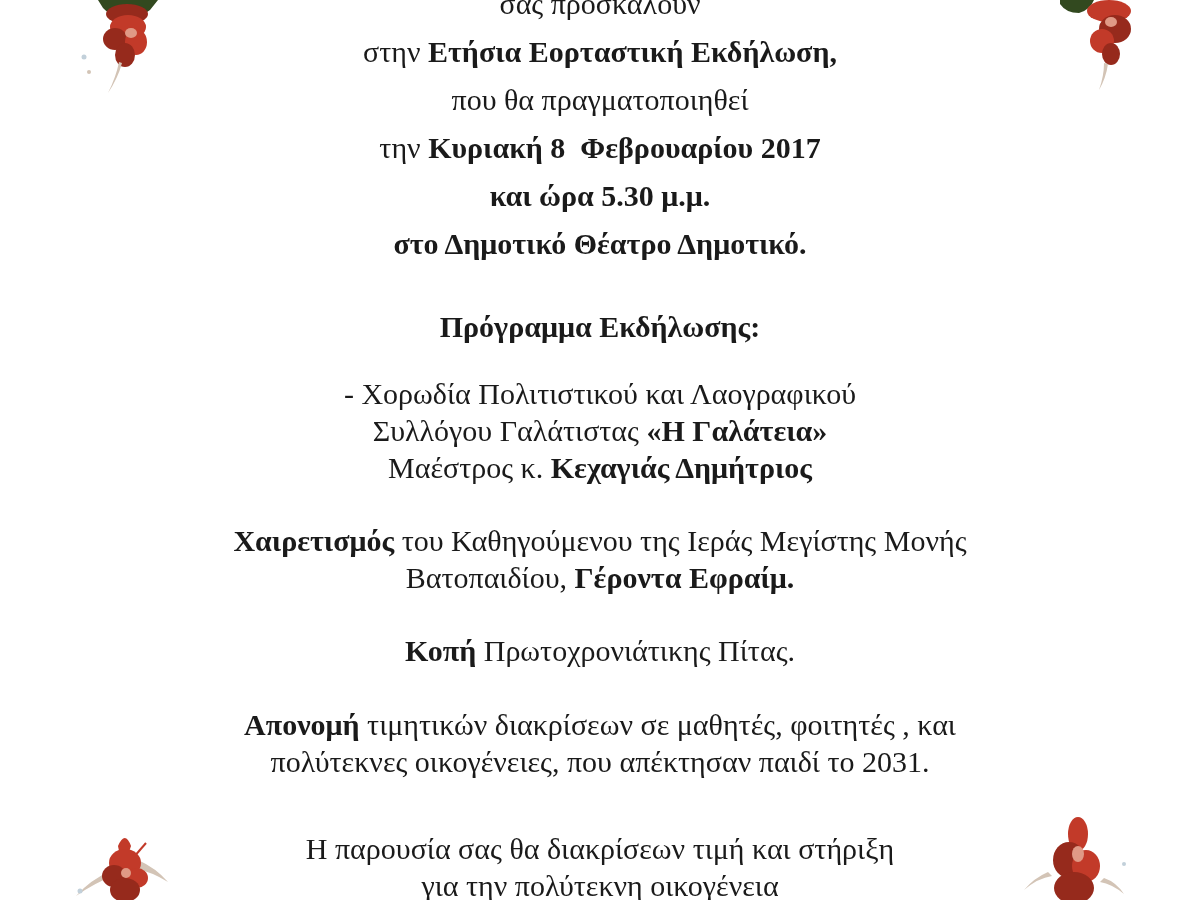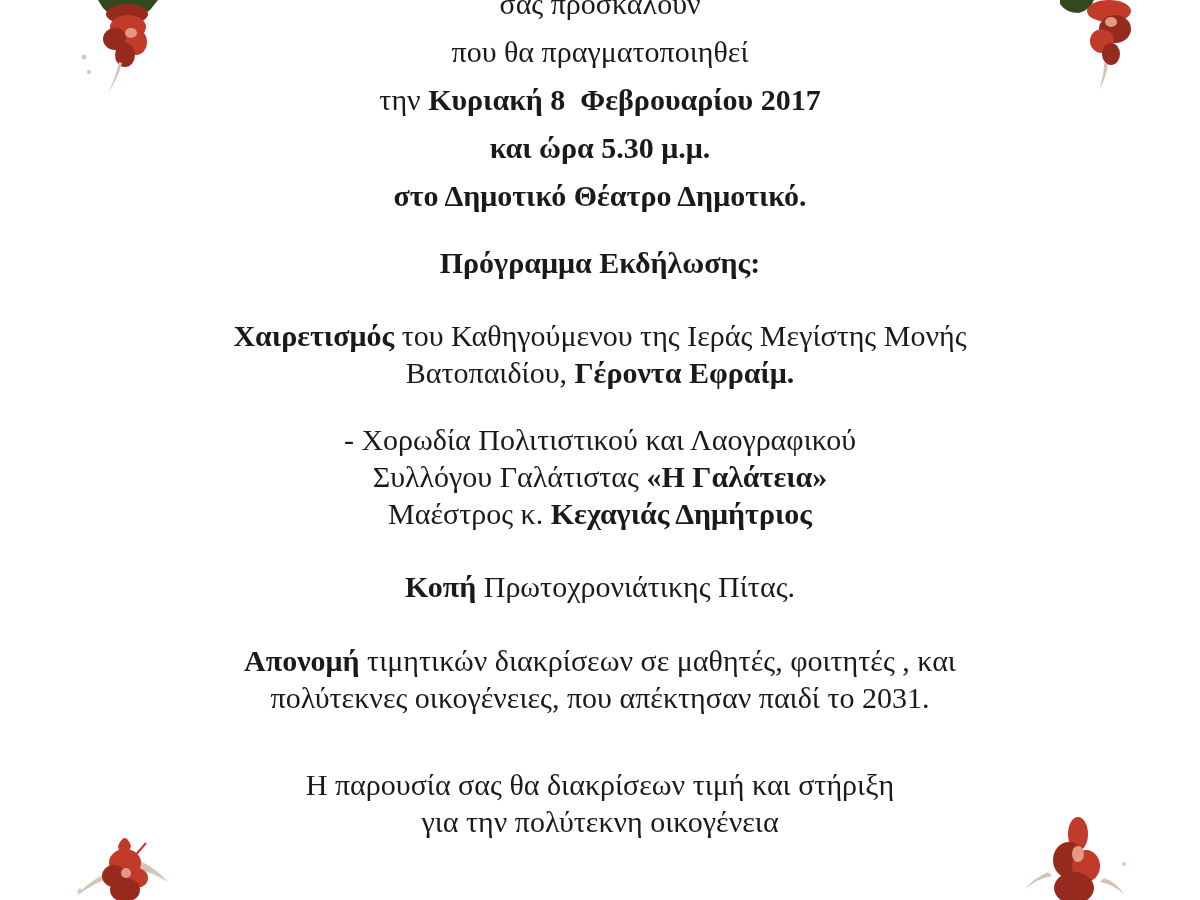--- a/index.html
+++ b/index.html
@@ -26,21 +26,21 @@
     left:0;right:0;top:-20px;
     text-align:center;
     font-size:30px;
   }
   .line{
     line-height:37px;
     white-space:pre-wrap;
   }
   .block-intro .line{line-height:48px;}
   .bold{font-weight:700;}
-  .block-program{margin-top:24px;}
+  .block-program{margin-top:40px;}
   .block-choir{margin-top:30px;}
   .block-greeting{margin-top:36px;}
   .block-pita{margin-top:36px;text-align:center;}
   .block-awards{margin-top:37px;}
   .block-closing{margin-top:50px;}
   .ornament{position:absolute;pointer-events:none;}
   .orn-tl{left:78px;top:0;width:95px;height:100px;}
   .orn-tr{left:1052px;top:0;width:100px;height:95px;}
   .orn-bl{left:70px;top:828px;width:120px;height:72px;}
   .orn-br{left:1012px;top:808px;width:130px;height:92px;}
@@ -100,36 +100,37 @@
     <ellipse cx="66" cy="46" rx="6" ry="8" fill="var(--orn-red-light)"></ellipse>
     <path d="M36 64 Q22 70 12 82 Q26 70 40 68 Z" fill="var(--orn-pale)"></path>
     <path d="M92 70 Q104 74 112 86 Q100 76 88 74 Z" fill="var(--orn-pale)"></path>
     <circle cx="112" cy="56" r="2" fill="var(--orn-speck)"></circle>
   </svg>
 </div>
 
 <div class="invitation">
     <div class="block block-intro">
       <div class="line"><span class="seg">σας προσκαλούν</span></div>
+      <div class="line"><span class="seg">στην </span><span class="seg bold">Ετήσια Εορταστική Εκδήλωση,</span></div>
       <div class="line"><span class="seg">που θα πραγματοποιηθεί</span></div>
       <div class="line"><span class="seg">την </span><span class="seg bold">Κυριακή 8  Φεβρουαρίου 2017</span></div>
       <div class="line"><span class="seg bold">και ώρα 5.30 μ.μ.</span></div>
       <div class="line"><span class="seg bold">στο Δημοτικό Θέατρο Δημοτικό.</span></div>
     </div>
     <div class="block block-program">
       <div class="line"><span class="seg bold">Πρόγραμμα Εκδήλωσης:</span></div>
     </div>
-    <div class="block block-greeting">
-      <div class="line"><span class="seg bold">Χαιρετισμός</span><span class="seg"> του Καθηγούμενου της Ιεράς Μεγίστης Μονής</span></div>
-      <div class="line"><span class="seg">Βατοπαιδίου, </span><span class="seg bold">Γέροντα Εφραίμ.</span></div>
-    </div>
     <div class="block block-choir">
       <div class="line"><span class="seg">- Χορωδία Πολιτιστικού και Λαογραφικού</span></div>
       <div class="line"><span class="seg">Συλλόγου Γαλάτιστας </span><span class="seg bold">«Η Γαλάτεια»</span></div>
       <div class="line"><span class="seg">Μαέστρος κ. </span><span class="seg bold">Κεχαγιάς Δημήτριος</span></div>
+    </div>
+    <div class="block block-greeting">
+      <div class="line"><span class="seg bold">Χαιρετισμός</span><span class="seg"> του Καθηγούμενου της Ιεράς Μεγίστης Μονής</span></div>
+      <div class="line"><span class="seg">Βατοπαιδίου, </span><span class="seg bold">Γέροντα Εφραίμ.</span></div>
     </div>
     <div class="block block-pita">
       <div class="line"><span class="seg bold">Κοπή</span><span class="seg"> Πρωτοχρονιάτικης Πίτας.</span></div>
     </div>
     <div class="block block-awards">
       <div class="line"><span class="seg bold">Απονομή</span><span class="seg"> τιμητικών διακρίσεων σε μαθητές, φοιτητές , και</span></div>
       <div class="line"><span class="seg">πολύτεκνες οικογένειες, που απέκτησαν παιδί το 2031.</span></div>
     </div>
     <div class="block block-closing">
       <div class="line"><span class="seg">Η παρουσία σας θα διακρίσεων τιμή και στήριξη</span></div>

